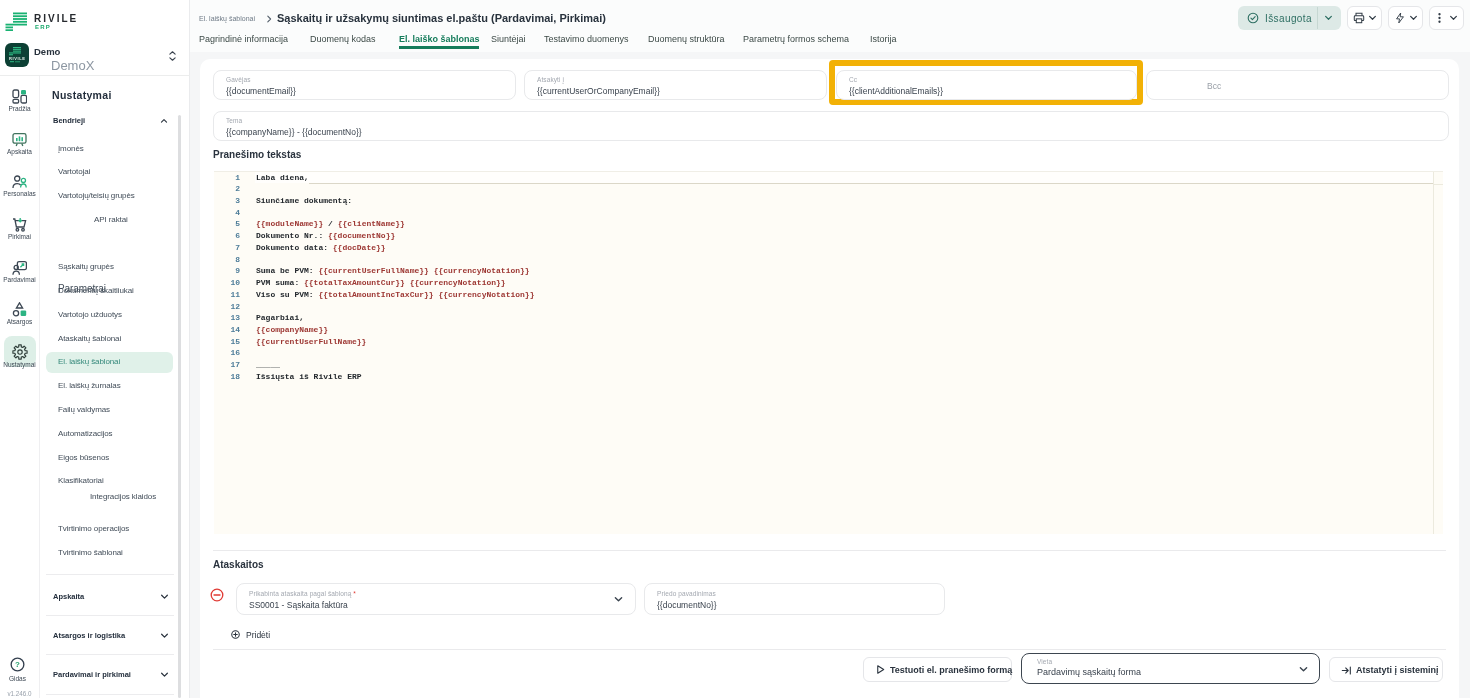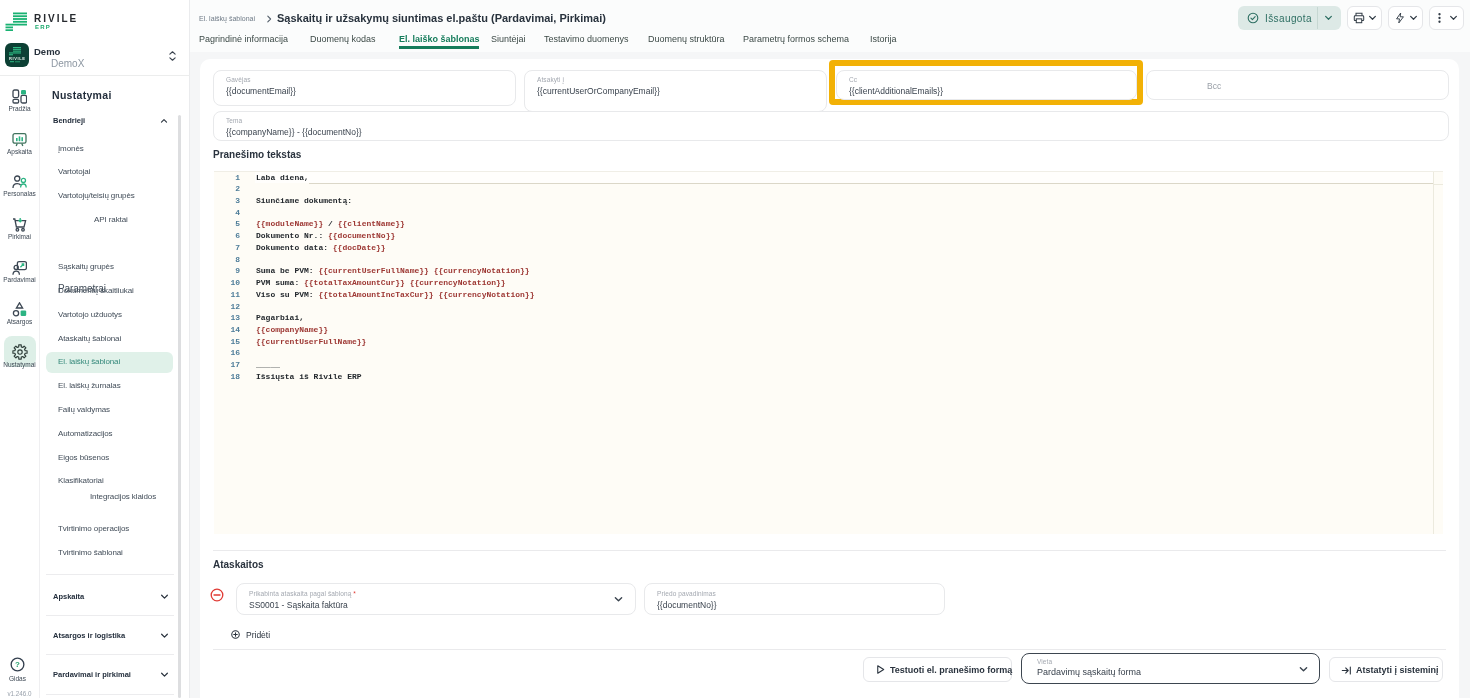--- a/index.html
+++ b/index.html
@@ -67,25 +67,25 @@
 <div class="a" style="left:1429px;top:6px;width:35px;height:24px;background:#fff;border:1px solid #e5e6e9;border-radius:6px;box-sizing:border-box;"></div>
 <svg class="a" style="left:1437px;top:12px" width="5" height="12" viewBox="0 0 6 14">
     <circle cx="3" cy="2.5" r="1.4" fill="#333d47"></circle>
     <circle cx="3" cy="7" r="1.4" fill="#333d47"></circle>
     <circle cx="3" cy="11.5" r="1.4" fill="#333d47"></circle>
   </svg>
 <svg class="a" style="left:1449px;top:14px" width="9" height="8" viewBox="0 0 11 9">
     <path d="M2 2.5 L5.5 6 L9 2.5" fill="none" stroke="#333d47" stroke-width="1.5" stroke-linecap="round" stroke-linejoin="round"></path>
   </svg>
 
-<div class="inp" style="left:213px;top:70px;width:303px;height:36px;">
+<div class="inp" style="left:213px;top:70px;width:303px;height:30px;">
   <div class="lbl" style="position:absolute;left:12px;top:5px;">Gavėjas</div>
   <div class="val" style="position:absolute;left:12px;top:14.5px;">{{documentEmail}}</div>
 </div>
-<div class="inp" style="left:524px;top:70px;width:303px;height:42px;">
+<div class="inp" style="left:524px;top:70px;width:303px;height:30px;">
   <div class="lbl" style="position:absolute;left:12px;top:5px;">Atsakyti į</div>
   <div class="val" style="position:absolute;left:12px;top:14.5px;">{{currentUserOrCompanyEmail}}</div>
 </div>
 <div class="a" style="left:829px;top:60px;width:314px;height:45px;border:6px solid #f2b106;border-radius:4px;box-sizing:border-box;"></div>
 <div class="inp" style="left:836px;top:70px;width:301px;height:30px;">
   <div class="lbl" style="position:absolute;left:12px;top:5px;">Cc</div>
   <div class="val" style="position:absolute;left:12px;top:14.5px;">{{clientAdditionalEmails}}</div>
 </div>
 <div class="inp" style="left:1146px;top:70px;width:303px;height:30px;">
   <div class="val" style="position:absolute;left:12px;top:10px;color:#9aa0a8;padding-left:48px;">Bcc</div>
@@ -206,21 +206,21 @@
       <rect x="5" y="2.8" width="8" height="1.1"></rect>
       <rect x="5" y="4.6" width="8" height="1.1"></rect>
       <rect x="1" y="6.4" width="12" height="1.1"></rect>
       <rect x="1" y="8.2" width="4" height="1.1"></rect>
     </g>
   <text x="1" y="14" font-size="4" font-weight="bold" fill="#e8f2ee" letter-spacing="0.6" font-family="Liberation Sans">RIVILE</text>
   <rect x="2" y="15.2" width="4" height="1" fill="#2fbd85"></rect>
     <rect x="7" y="15" width="5" height="1.4" fill="#2fbd85" opacity="0.5"></rect>
 </svg>
 <div class="a" style="left:34px;top:46px;font-size:9.5px;font-weight:bold;color:#28323d;">Demo</div>
-<div class="a" style="left:34px;top:58px;font-size:10px;color:#8d97a2;padding-left:17px;">DemoX</div>
+<div class="a" style="left:34px;top:58px;font-size:13px;color:#8d97a2;padding-left:17px;">DemoX</div>
 <svg class="a" style="left:168px;top:50px" width="9" height="12" viewBox="0 0 12 15">
     <path d="M2.5 5 L6 1.8 L9.5 5 M2.5 10 L6 13.2 L9.5 10" fill="none" stroke="#3a434e" stroke-width="1.5" stroke-linecap="round" stroke-linejoin="round"></path>
   </svg>
 <div class="a" style="left:0;top:75px;width:190px;height:1px;background:#eceded;"></div>
 <div class="a" style="left:39px;top:76px;width:1px;height:622px;background:#efeff1;"></div>
 
 <div class="a" style="left:4px;top:336px;width:32px;height:31px;background:#ddefe7;border-radius:8px;"></div>
 <svg class="a" style="left:12.0px;top:89.1px" width="15" height="15" viewBox="0 0 15 15">
     <g fill="none" stroke="#3c4753" stroke-width="1.3">
       <rect x="1" y="1" width="5.6" height="7.6" rx="1.5"></rect>

